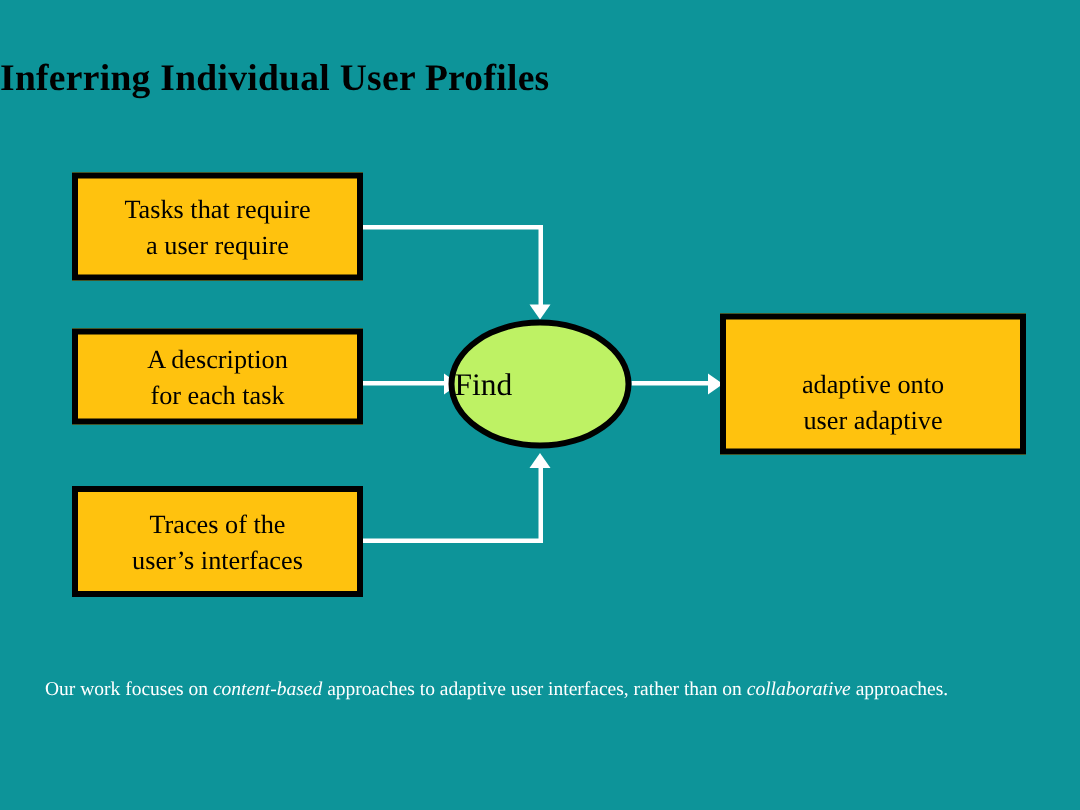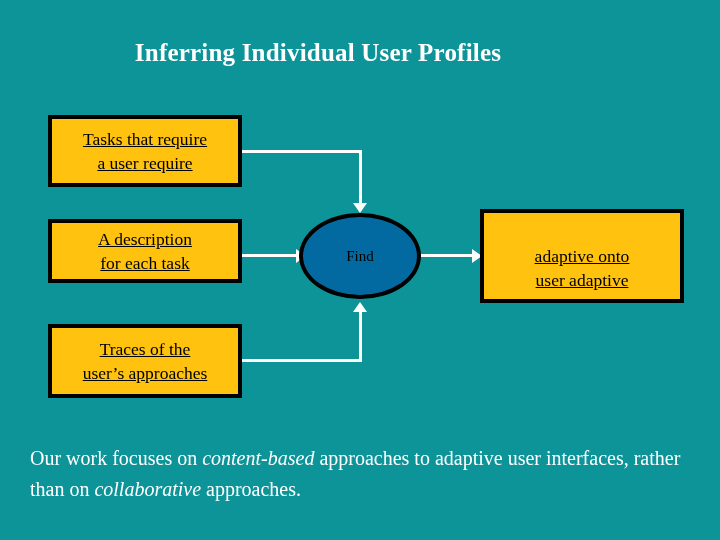--- a/index.html
+++ b/index.html
@@ -19,65 +19,64 @@
     height: 540px;
     background: #0d9499;
   }
 
   
   #title {
     position: absolute;
     left: 0;
     top: 38px;
     width: 636px;
-    text-align: center;
-    color: #ffffff;
+    text-align: left;
+    color: #000000;
     font-size: 25px;
     font-weight: bold;
     letter-spacing: 0.2px;
     line-height: 30px;
   }
 
   
   .node-box {
     position: absolute;
     background: #ffc20e;
     border: 4px solid #000000;
     color: #000000;
     display: flex;
     align-items: center;
     justify-content: center;
     text-align: center;
     font-size: 17.5px;
     line-height: 24px;
     box-sizing: border-box;
   }
-  .node-box .txt { display: block; width: 100%; text-decoration: underline; }
+  .node-box .txt { display: block; width: 100%; }
 
   #box-tasks      { left: 48px;  top: 115px; width: 194px; height: 72px; }
   #box-description{ left: 48px;  top: 219px; width: 194px; height: 64px; }
   #box-traces     { left: 48px;  top: 324px; width: 194px; height: 74px; }
   #box-mapping    { left: 480px; top: 209px; width: 204px; height: 94px; }
 
   
   #ellipse-find {
     position: absolute;
     left: 299px;
     top: 213px;
     width: 122px;
     height: 86px;
-    background: #0369a1;
+    background: #bef264;
     border: 4px solid #000000;
     border-radius: 50%;
     box-sizing: border-box;
     display: flex;
     align-items: center;
-    justify-content: center;
     color: #000000;
-    font-size: 15px;
+    font-size: 21px;
   }
 
   
   .conn {
     position: absolute;
     background: #ffffff;
   }
   .conn-h { height: 3px; }
   .conn-v { width: 3px; }
 
@@ -127,21 +126,21 @@
     border-left: 10px solid #ffffff;
   }
 
   
   #caption {
     position: absolute;
     left: 30px;
     top: 443px;
     width: 660px;
     color: #ffffff;
-    font-size: 20px;
+    font-size: 13px;
     line-height: 31px;
     text-align: left;
   }
   #caption .em { font-style: italic; }
 </style>
 </head>
 <body>
 
 <div id="slide">
 
@@ -171,21 +170,21 @@
   <div class="node-box" id="box-description">
     <span class="txt">
       <span>A description</span><br>
       <span>for each task</span>
     </span>
   </div>
 
   <div class="node-box" id="box-traces">
     <span class="txt">
       <span>Traces of the</span><br>
-      <span>user’s approaches</span>
+      <span>user’s interfaces</span>
     </span>
   </div>
 
   <div id="ellipse-find">
     <span>Find</span>
   </div>
 
   <div class="node-box" id="box-mapping">
     <span class="txt">
       <br>

